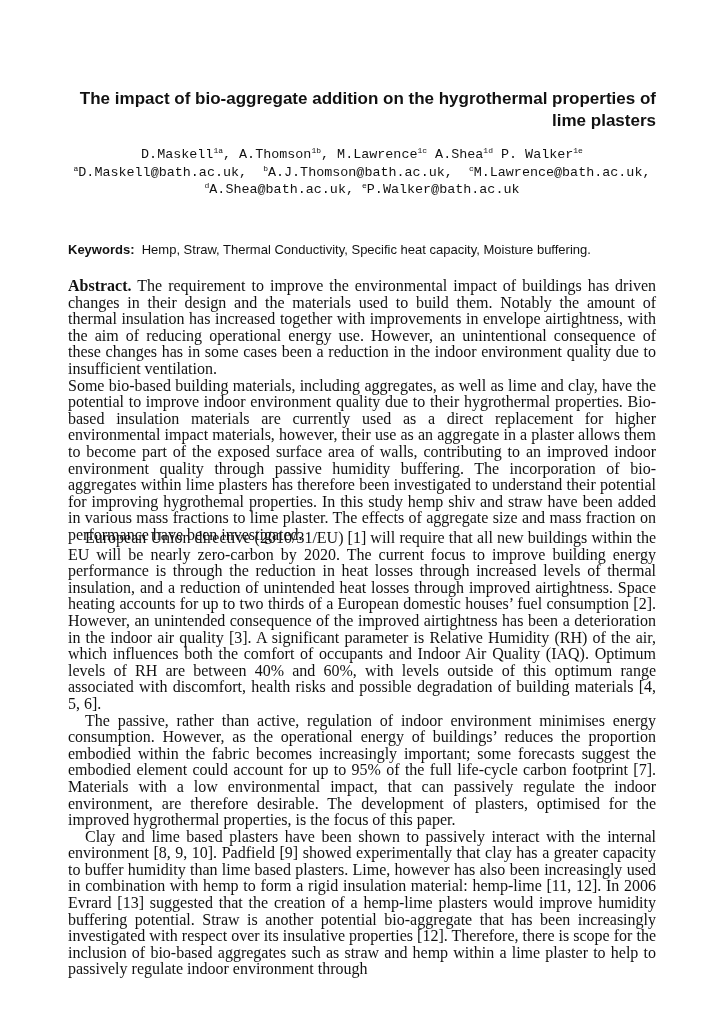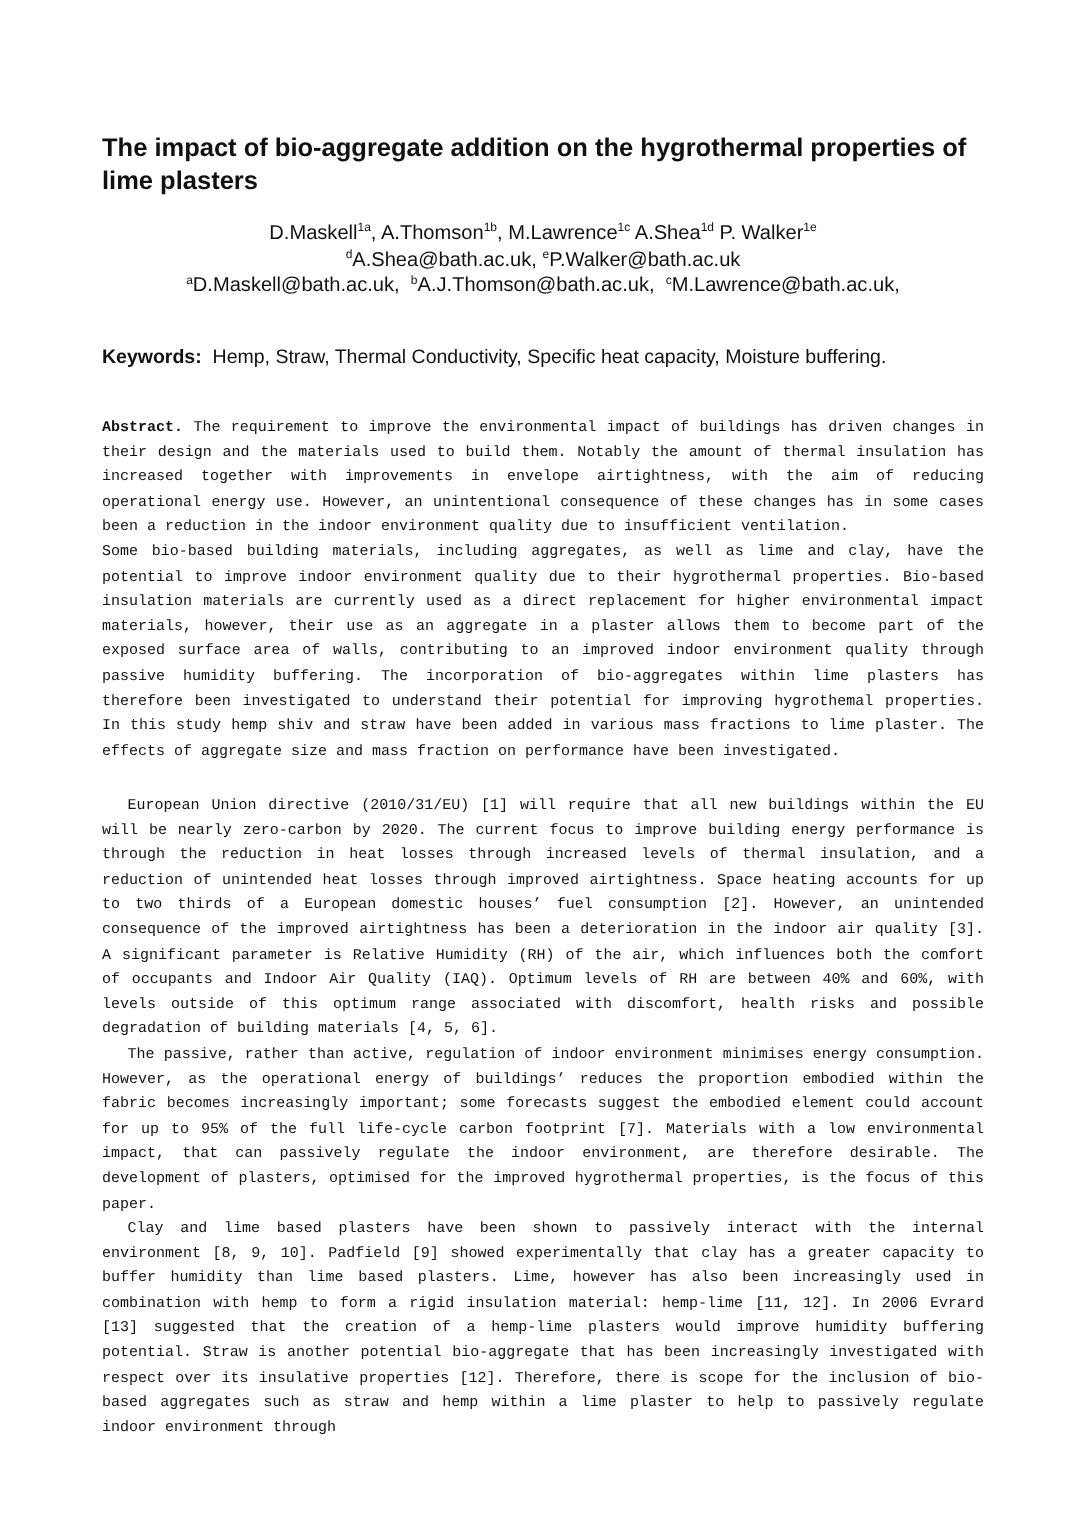--- a/index.html
+++ b/index.html
@@ -2,36 +2,36 @@
 <html><head>
 <meta charset="utf-8">
 <style>
   html, body { margin: 0; padding: 0; }
   body {
     width: 723px; height: 1024px; background: #ffffff; overflow: hidden;
     position: relative; color: #111;
   }
   .page { position: absolute; left: 68px; top: 0; width: 588px; }
   .title {
-    position: absolute; top: 88px; left: 0; width: 588px; text-align: left;
+    position: absolute; top: 88px; left: 0; width: 588px; text-align: right;
     font-family: "Liberation Sans", sans-serif; font-weight: bold; font-size: 17px;
     line-height: 22px; margin: 0;
   }
   .authors {
     position: absolute; top: 146px; left: 0; width: 588px; text-align: center;
-    font-family: Liberation Sans, sans-serif; font-size: 13.4px; line-height: 17.5px;
+    font-family: Liberation Mono, monospace; font-size: 13.4px; line-height: 17.5px;
   }
   .authors sup { font-size: 8px; vertical-align: 5px; line-height: 0; }
   .keywords {
-    position: absolute; top: 229px; left: 0; width: 588px;
+    position: absolute; top: 241px; left: 0; width: 588px;
     font-family: "Liberation Sans", sans-serif; font-size: 13px; line-height: 17px;
   }
   .keywords b { font-weight: bold; }
   .body-text {
-    font-family: Liberation Mono, monospace; font-size: 10px; line-height: 16.6px;
+    font-family: Liberation Serif, serif; font-size: 16px; line-height: 16.6px;
     text-align: justify; margin: 0;
   }
   .abstract { position: absolute; top: 278px; left: 0; width: 588px; }
   .abstract b { font-weight: bold; }
   .intro { position: absolute; top: 530px; left: 0; width: 588px; }
   .intro h2 {
     font-family: "Liberation Serif", serif; font-weight: bold; font-size: 13.2px;
     line-height: 16.6px; margin: 0;
   }
   .indent { text-indent: 17px; }
@@ -45,27 +45,27 @@
 
   <div class="authors">
     <div>
       <span>D.Maskell</span><sup>1a</sup>,
       <span>A.Thomson</span><sup>1b</sup>,
       <span>M.Lawrence</span><sup>1c</sup>
       <span>A.Shea</span><sup>1d</sup>
       <span>P. Walker</span><sup>1e</sup>
     </div>
     <div>
-      <sup>d</sup><span>A.Shea@bath.ac.uk</span>,
-      <sup>e</sup><span>P.Walker@bath.ac.uk</span>
-    </div>
-    <div>
       <sup>a</sup><span>D.Maskell@bath.ac.uk</span>,&nbsp;
       <sup>b</sup><span>A.J.Thomson@bath.ac.uk</span>,&nbsp;
       <sup>c</sup><span>M.Lawrence@bath.ac.uk</span>,
+    </div>
+    <div>
+      <sup>d</sup><span>A.Shea@bath.ac.uk</span>,
+      <sup>e</sup><span>P.Walker@bath.ac.uk</span>
     </div>
   </div>
 
   <div class="keywords">
     <b>Keywords:</b>&nbsp;
     <span>Hemp, Straw, Thermal Conductivity, Specific heat capacity, Moisture buffering.</span>
   </div>
 
   <div class="abstract">
     <p class="body-text"><b>Abstract.</b> <span>The requirement to improve the environmental impact of buildings has driven changes in their design and the materials used to build them. Notably the amount of thermal insulation has increased together with improvements in envelope airtightness, with the aim of reducing operational energy use. However, an unintentional consequence of these changes has in some cases been a reduction in the indoor environment quality due to insufficient ventilation.</span></p>

